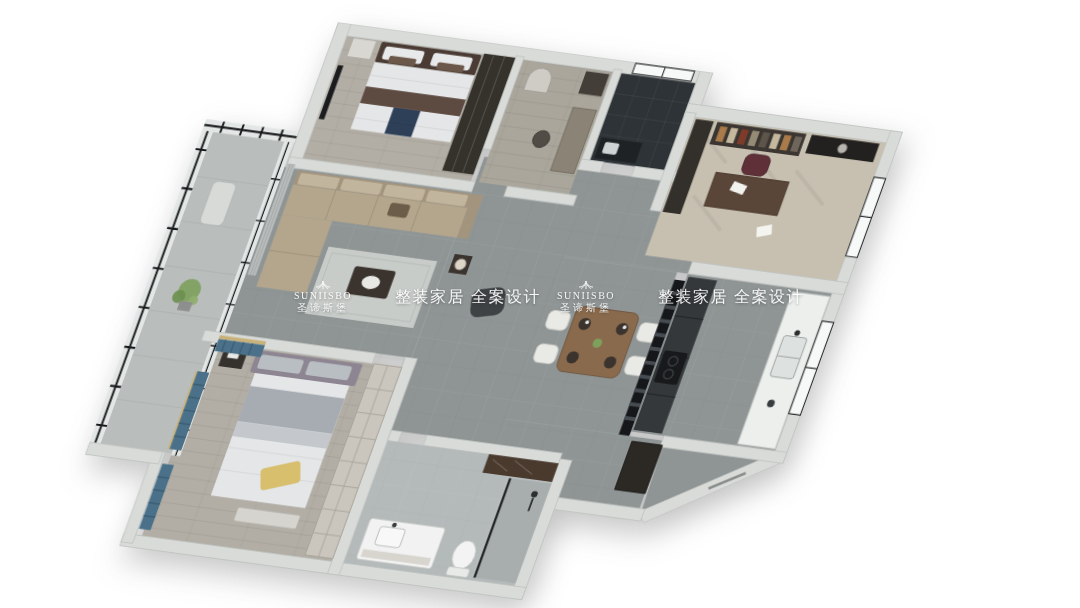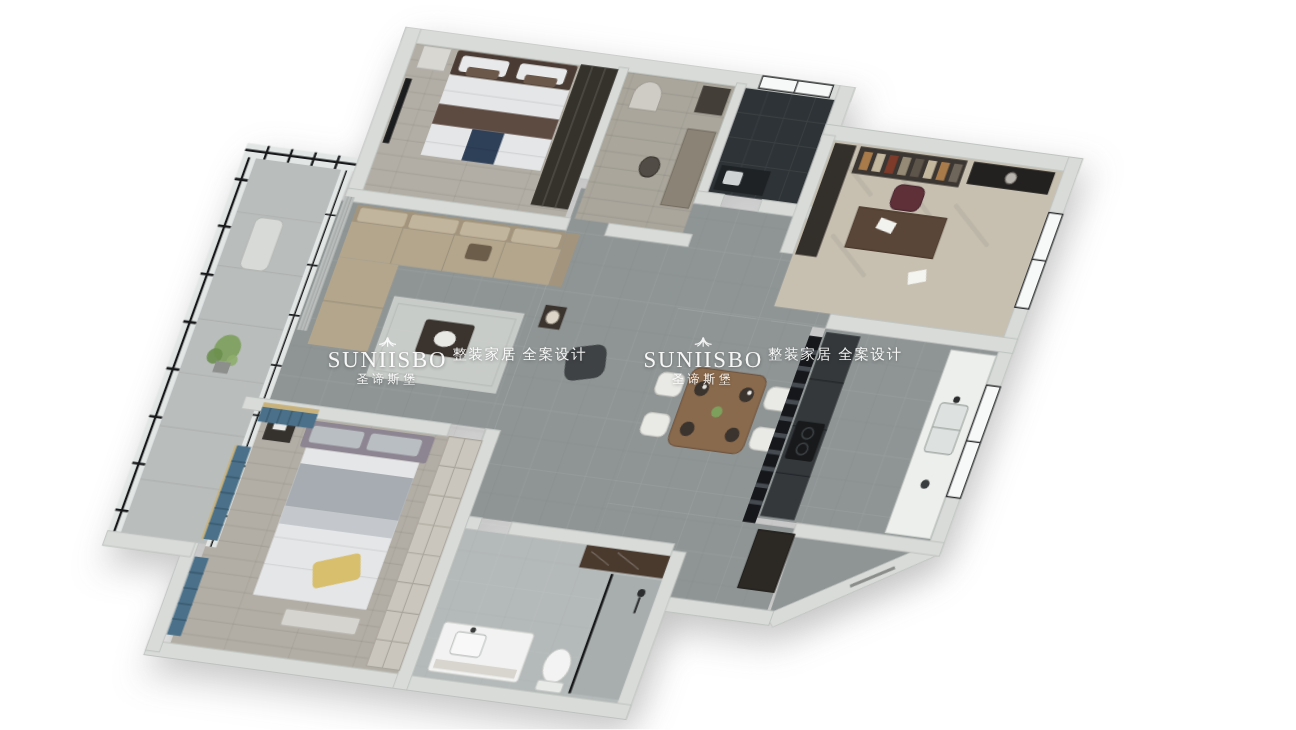--- a/index.html
+++ b/index.html
@@ -19,24 +19,24 @@
   .f-balcony{fill:#b9bdbc;}
   .glass{fill:var(--glass);}
   .frameln{stroke:var(--frame_black);stroke-width:2.2;fill:none;}
   .thinframe{stroke:var(--frame_black);stroke-width:1.4;fill:none;}
   .win{fill:#f7f9f8;stroke:#2a2b2c;stroke-width:1.2;}
   
   .wm{position:absolute;display:flex;align-items:flex-start;color:var(--watermark);opacity:.92;
       text-shadow:0 1px 3px rgba(30,33,31,.45);pointer-events:none;}
   .wm-brandblock{display:flex;flex-direction:column;align-items:center;width:80px;}
   .wm-icon{display:block;margin-bottom:1px;opacity:.95;}
-  .wm-brand{font-size:19px;letter-spacing:1.5px;line-height:1;white-space:nowrap;}
+  .wm-brand{font-size:10px;letter-spacing:1.5px;line-height:1;white-space:nowrap;}
   .wm-sub{font-size:10px;letter-spacing:3px;margin-top:2px;line-height:1;white-space:nowrap;}
-  .wm-tagline{font-size:12px;letter-spacing:1.5px;margin-left:14px;padding-top:6px;white-space:nowrap;
-              font-family:Liberation Serif, serif;}
+  .wm-tagline{font-size:16px;letter-spacing:1.5px;margin-left:32px;padding-top:6px;white-space:nowrap;
+              font-family:Liberation Sans, sans-serif;}
 </style>
 </head>
 <body>
 
 <div class="stage">
 
   <div class="scene">
   <svg viewBox="0 0 800 620" width="800" height="620" xmlns="http://www.w3.org/2000/svg">
     <defs>
       <pattern id="tile" width="52" height="52" patternUnits="userSpaceOnUse">

